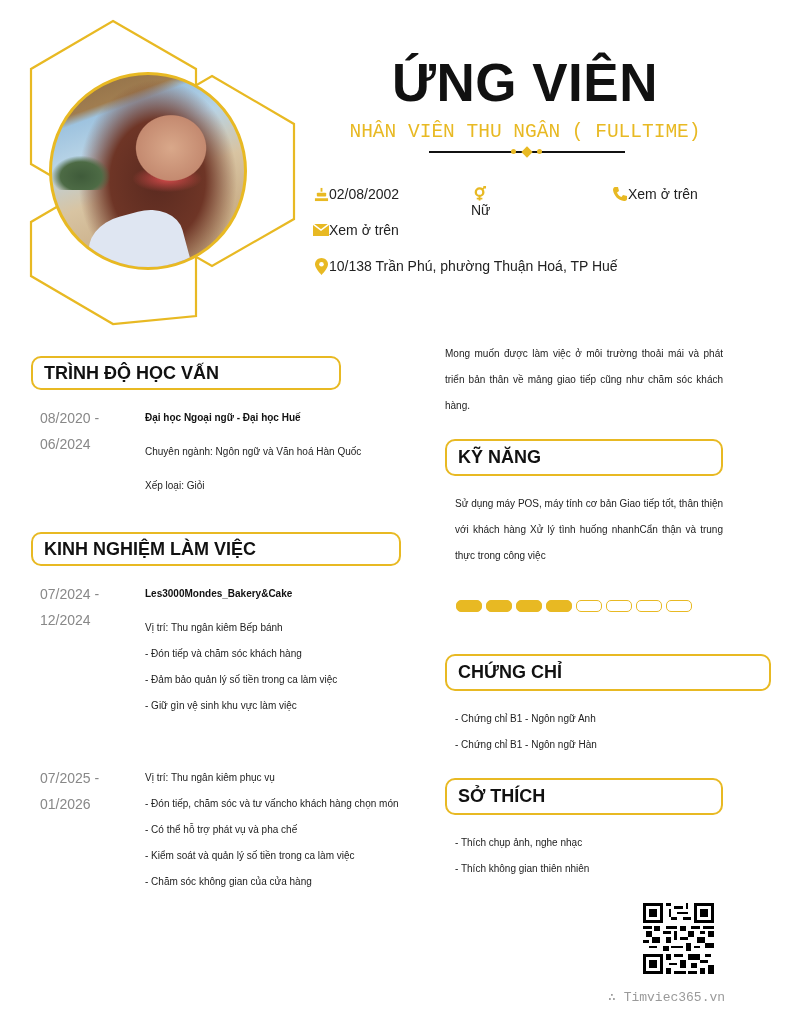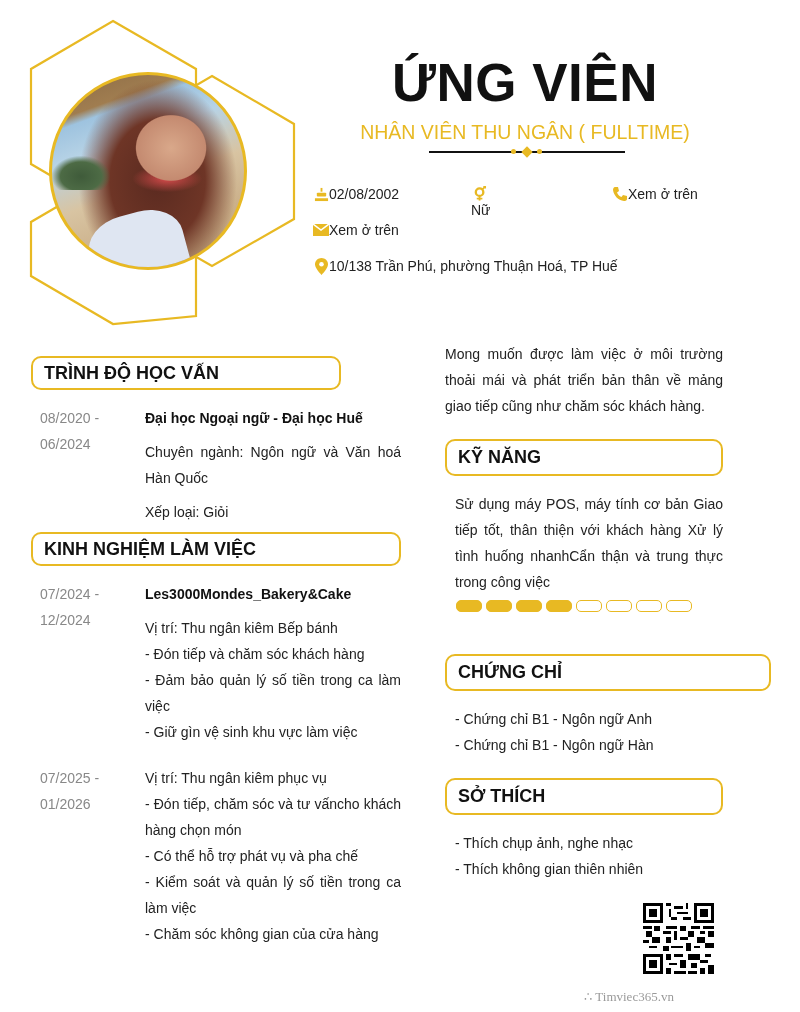--- a/index.html
+++ b/index.html
@@ -25,48 +25,48 @@
     position: absolute; left: 0; top: 42%; width: 30%; height: 18%;
     background: radial-gradient(ellipse at 50% 60%, #3f5b3a 0%, #4d6b45 50%, transparent 72%);
   }
 
   .title {
     position: absolute; left: 330px; width: 390px; top: 52px; text-align: center;
     font-size: 53px; font-weight: 700; color: #111; letter-spacing: 0.5px;
   }
   .subtitle {
     position: absolute; left: 330px; width: 390px; top: 121px; text-align: center;
-    font-size: 19.5px; color: #e8b923;
+    font-size: 19.5px; color: #e8b923; font-family: Liberation Mono, monospace;
   }
   .divider { position: absolute; left: 429px; top: 146px; width: 196px; height: 12px; }
   .divider .line { position: absolute; left: 0; right: 0; top: 5px; height: 2px; background: #111; }
   .divider .dot-s { position: absolute; top: 3px; width: 5px; height: 5px; border-radius: 50%; background: #e8b923; }
   .divider .dot-l { position: absolute; top: 2px; width: 8px; height: 8px; background: #e8b923; transform: rotate(45deg); }
 
   .info { position: absolute; font-size: 14px; color: #222; display: flex; align-items: center; gap: 0; white-space: nowrap; }
   .info .ico { width: 16px; height: 16px; display: inline-flex; align-items: center; justify-content: center; }
 
   
   .sec-head {
     position: absolute; height: 34px; border: 2px solid #e8b923; border-radius: 10px;
     font-size: 18px; font-weight: 700; color: #111; padding-left: 11px; display: flex; align-items: center;
   }
 
   .date { position: absolute; font-size: 14px; color: #888; line-height: 26px; width: 90px; }
-  .body-text { position: absolute; font-size: 14px; color: #222; line-height: 26px; text-align: justify; }
+  .body-text { position: absolute; font-size: 10px; color: #222; line-height: 26px; text-align: justify; }
   .body-text .org { font-weight: 700; color: #111; margin-bottom: 8px; display: block; }
   .body-text p { margin: 0; }
   .gap8 { margin-top: 8px !important; }
 
   .skill-bar { position: absolute; left: 456px; top: 600px; display: flex; gap: 4px; }
   .seg { width: 26px; height: 12px; border-radius: 5px; border: 1px solid #e8b923; }
   .seg.on { background: #e8b923; }
 
   .qr { position: absolute; left: 643px; top: 903px; width: 71px; height: 71px; }
-  .brand { position: absolute; left: 584px; top: 989px; font-family: Liberation Serif, serif; font-size: 13px; color: #9a9a9a; }
+  .brand { position: absolute; left: 608px; top: 989px; font-family: Liberation Mono, monospace; font-size: 13px; color: #9a9a9a; }
 </style>
 </head>
 <body>
 
 <svg class="hex-svg" width="310" height="340">
   <polygon points="113,21 196,69 196,164 113,212 31,164 31,69" fill="none" stroke="#e8b923" stroke-width="2.2"></polygon>
   <polygon points="212,76 294,124 294,219 212,266 130,219 130,124" fill="none" stroke="#e8b923" stroke-width="2.2"></polygon>
   <polygon points="113,174 196,222 196,316 113,324 31,276 31,222" fill="none" stroke="#e8b923" stroke-width="2.2"></polygon>
 </svg>
 

